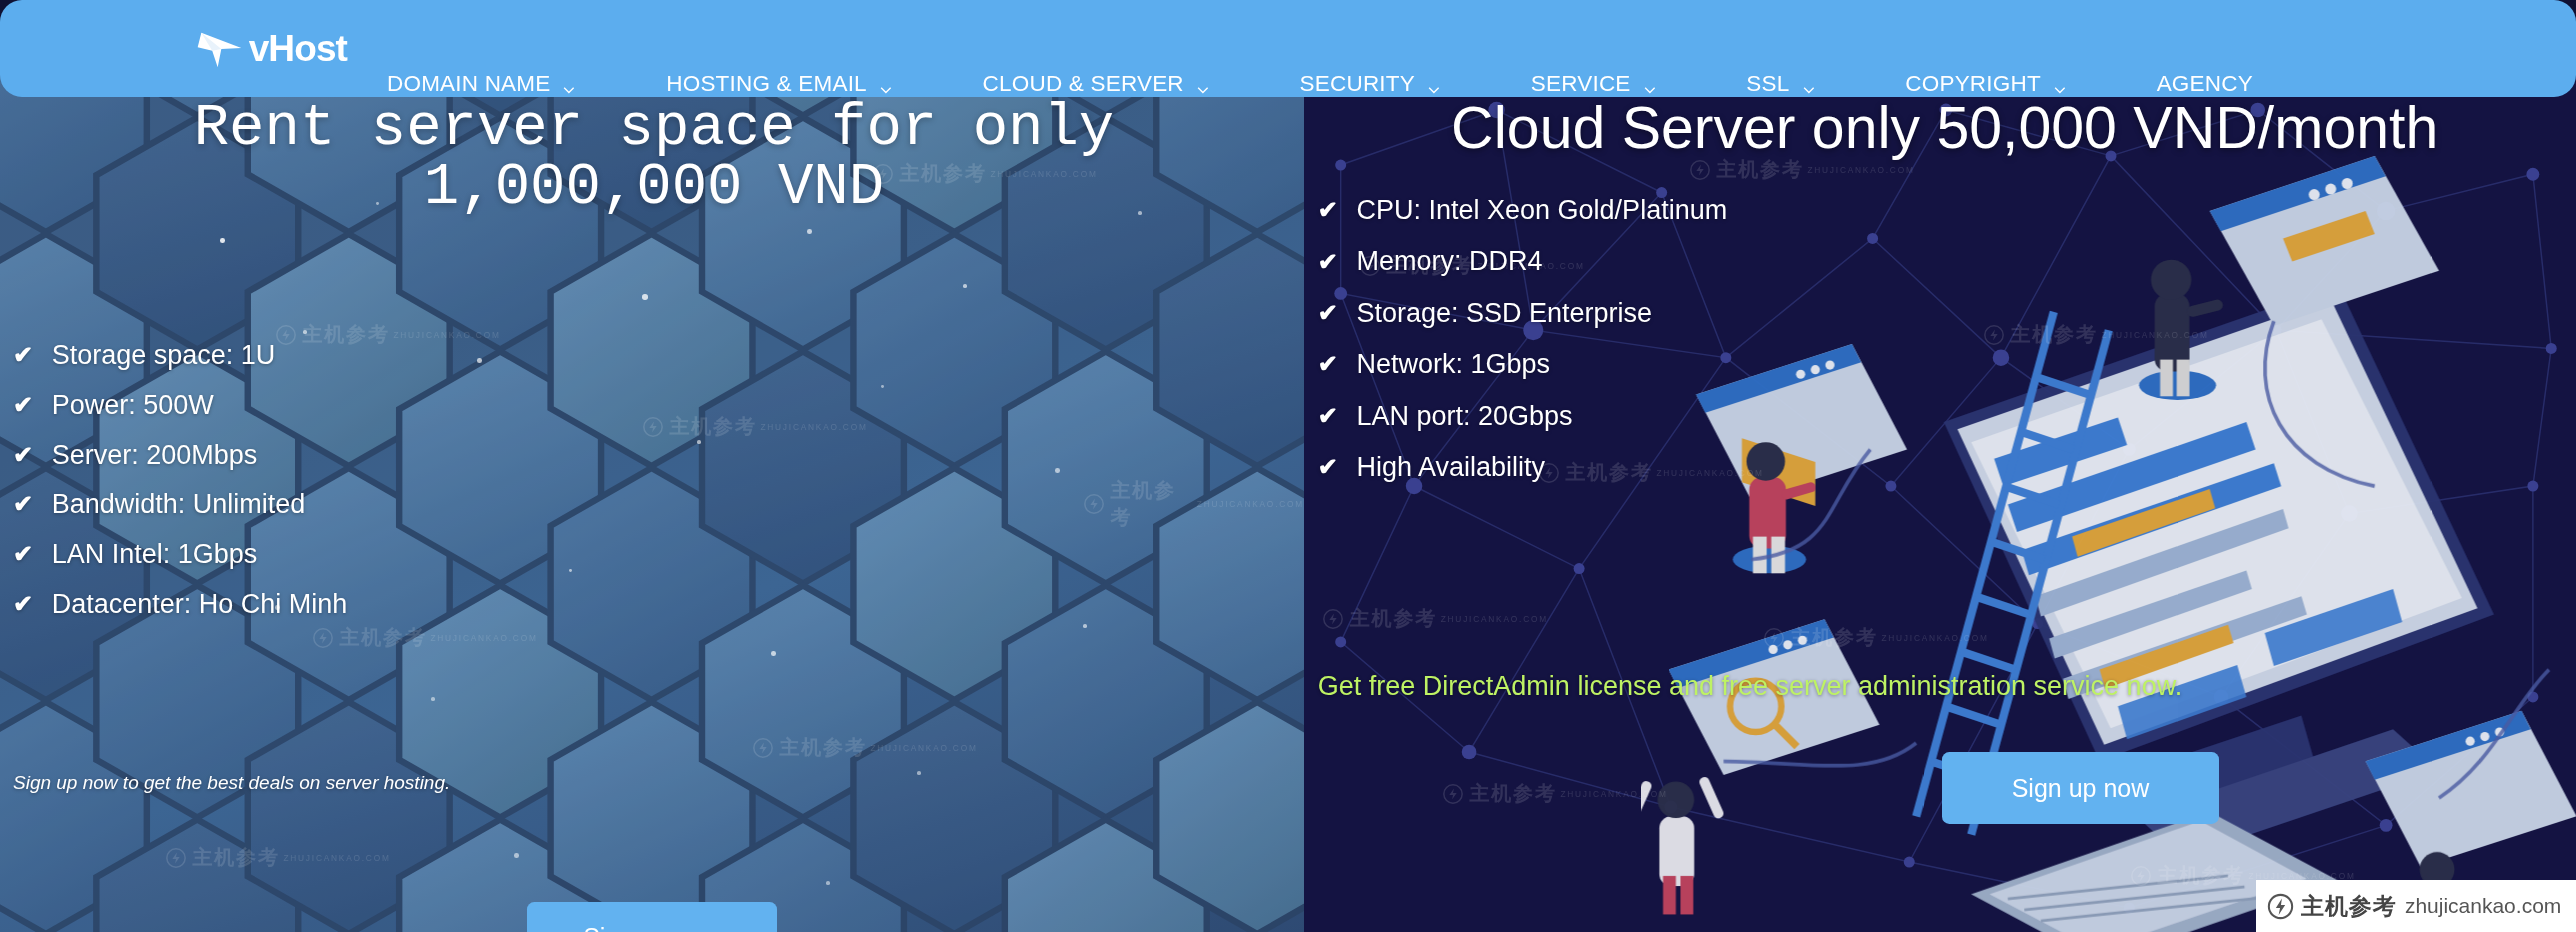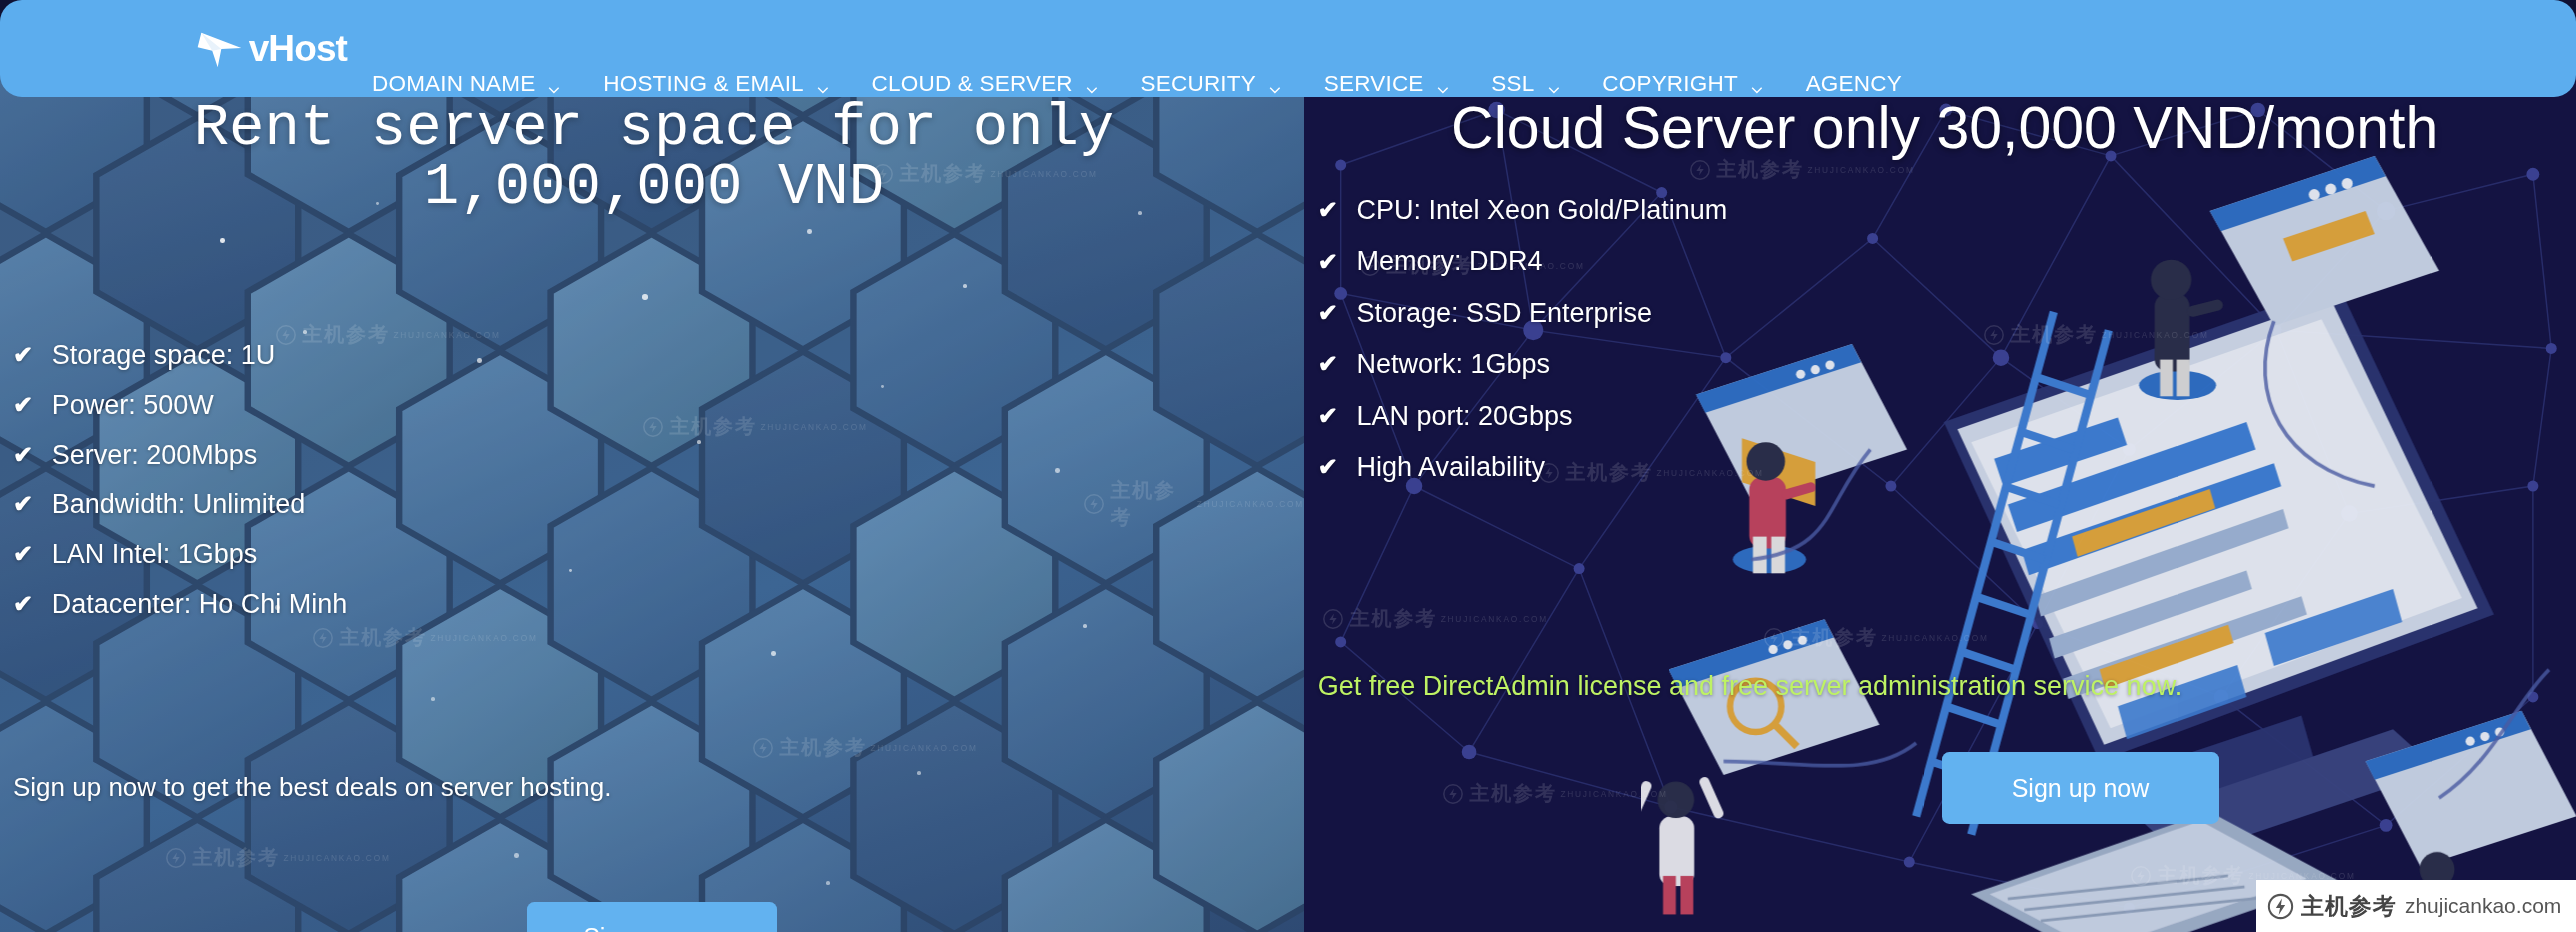--- a/index.html
+++ b/index.html
@@ -27,21 +27,21 @@
   .logo-mark { width: 51px; height: 40px; flex: 0 0 auto; }
   .logo-text {
     color: #ffffff;
     font-size: 37px;
     font-weight: 700;
     letter-spacing: -0.9px;
     margin-left: 3.7px;
     font-family: "Liberation Sans", sans-serif;
   }
 
-  .nav-items { display: flex; align-items: center; margin-left: 25px; }
+  .nav-items { display: flex; align-items: center; margin-left: 40px; gap: 48px; }
   .nav-item {
     display: flex; align-items: center;
     color: #ffffff;
     font-size: 22.5px;
     letter-spacing: 0.2px;
     padding: 0 0;
     margin-right: 42px;
     white-space: nowrap;
     cursor: pointer;
   }
@@ -110,21 +110,22 @@
     margin-right: 14.7px;
     color: #ffffff;
     font-size: 24px;
     font-weight: 700;
     position: relative; top: -0.9px;
   }
   .tagline-left {
     position: absolute;
     top: 717px; left: 13px;
     color: #ffffff;
-    font-size: 26px;
+    font-size: 19px;
+    font-style: italic;
     text-shadow: 0 0.9px 3.7px rgba(0,0,0,0.35);
   }
   .cta {
     position: absolute;
     background: #62b2f0;
     color: #ffffff;
     border: none;
     border-radius: 7.3px;
     font-size: 25px;
     font-family: "Liberation Sans", sans-serif;
@@ -784,21 +785,21 @@
         <svg viewBox="0 0 24 24" width="22" height="22">
             <circle cx="12" cy="12" r="10" fill="none" stroke="#fff" stroke-width="1.6"></circle>
             <path d="M13 6 L8 13 L12 13 L11 18 L16 11 L12 11 Z" fill="#fff"></path>
           </svg>
       </span>
       <span class="wm-t1">主机参考</span>
       <span class="wm-t2">ZHUJICANKAO.COM</span>
     </div>
 
     <div>
-      <div class="headline-right">Cloud Server only 30,000 VND/month</div>
+      <div class="headline-right">Cloud Server only 50,000 VND/month</div>
 
       <div class="feature-list-right">
         <div class="feat">
           <span class="tick">✔</span>
           <span>CPU: Intel Xeon Gold/Platinum</span>
         </div>
         <div class="feat">
           <span class="tick">✔</span>
           <span>Memory: DDR4</span>
         </div>

